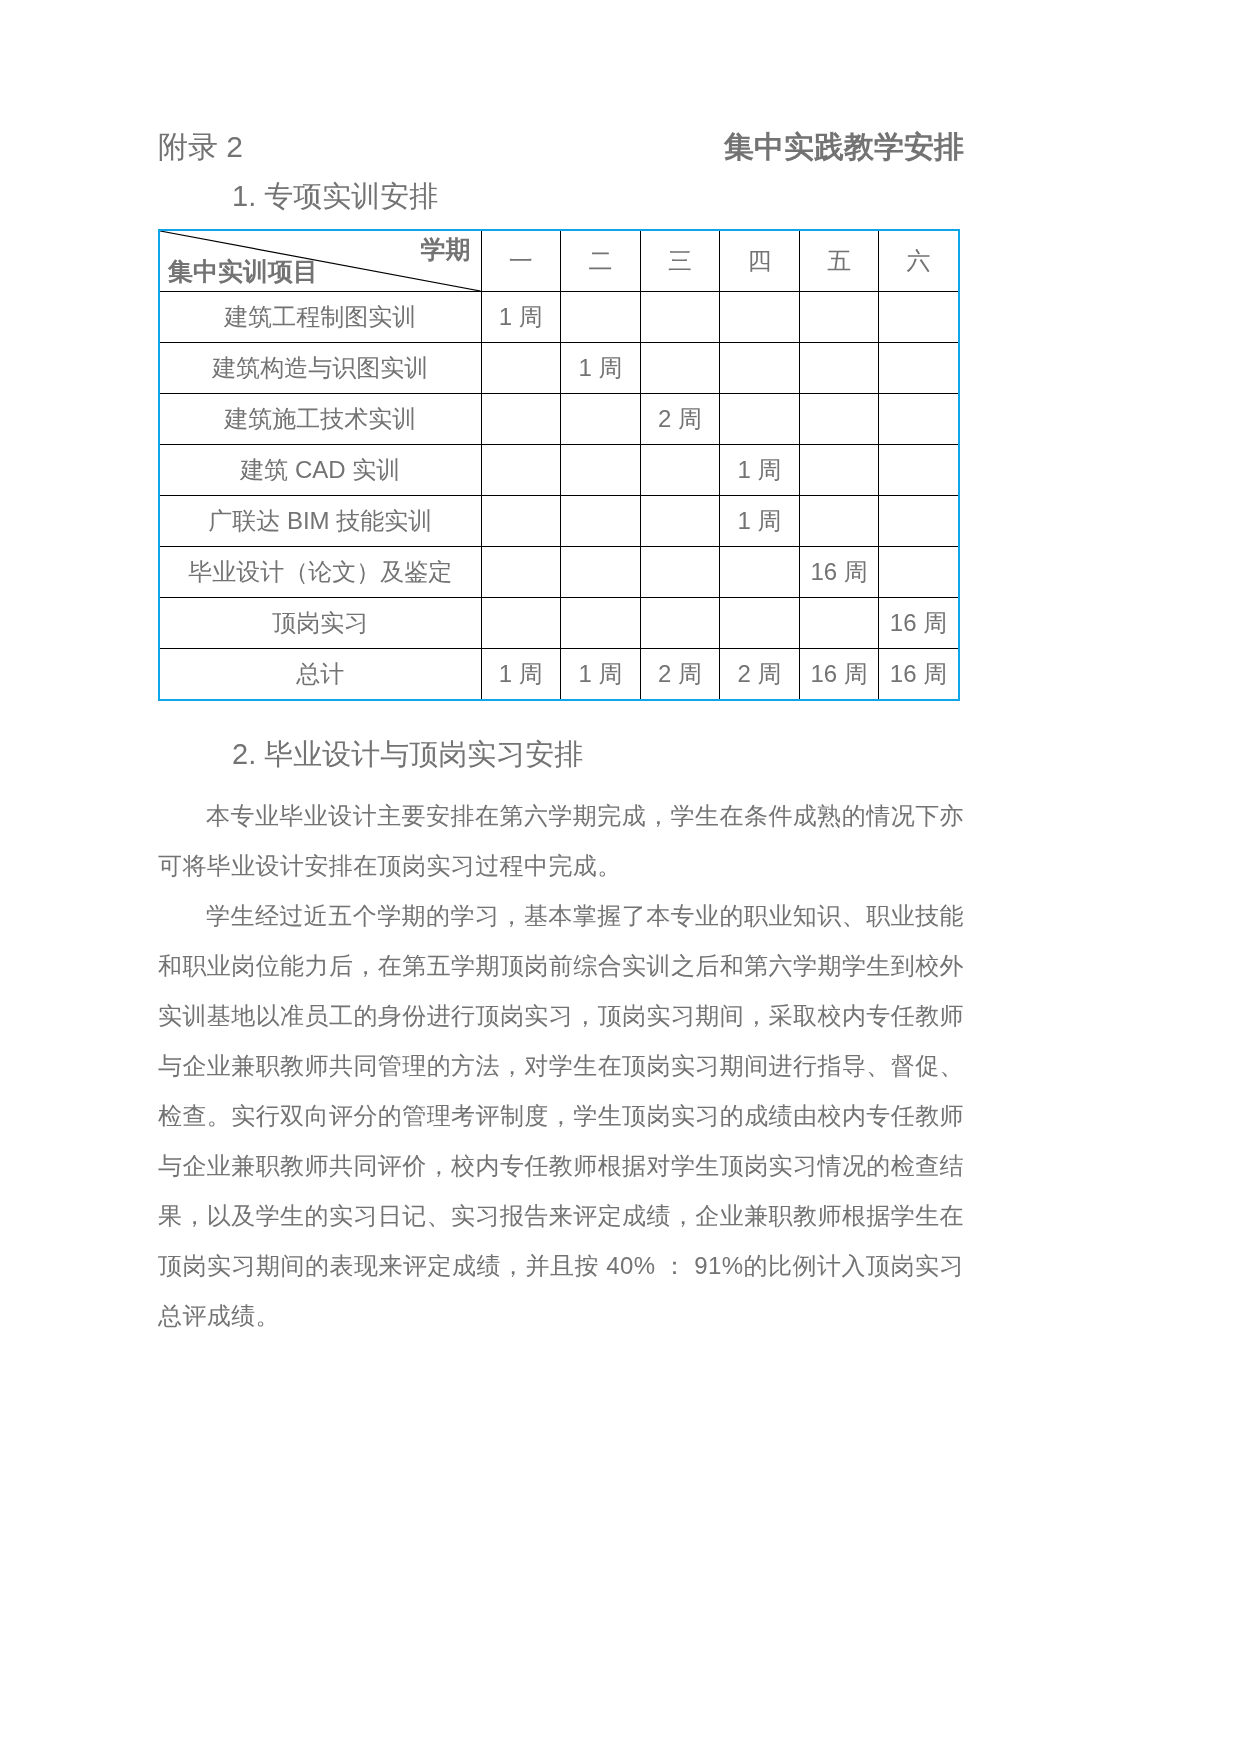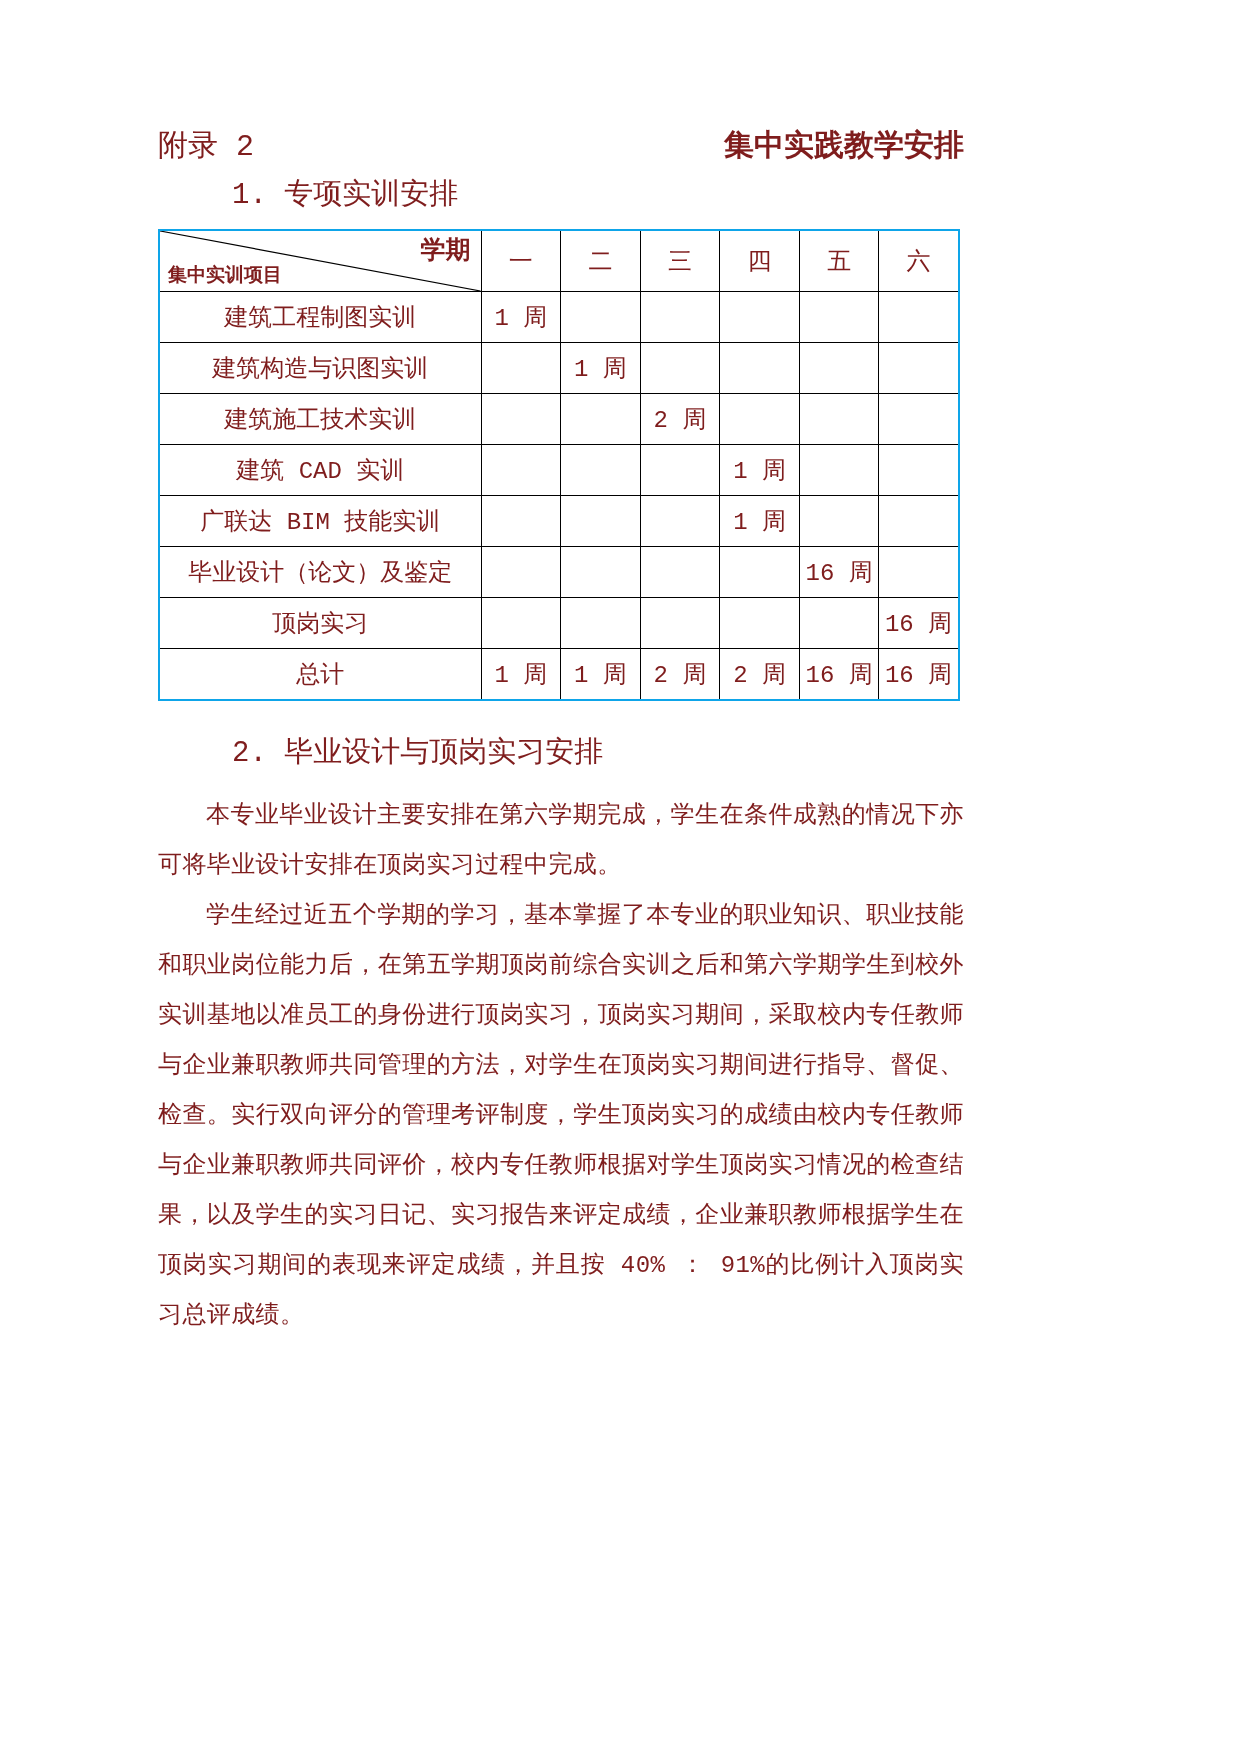--- a/index.html
+++ b/index.html
@@ -1,21 +1,21 @@
 <!DOCTYPE html>
 <html><head>
 <meta charset="utf-8">
 <style>
   html,body { margin:0; padding:0; background:#ffffff; }
   .page {
     position:relative;
     width:1240px; height:1560px;
     background:#ffffff;
-    color:#7f1d1d;
-    font-family:Liberation Mono, monospace;
+    color:#737373;
+    font-family:Liberation Sans, sans-serif;
     overflow:hidden;
   }
   .content { position:absolute; left:158px; top:123px; width:806px; }
 
   .title-row { position:relative; height:48px; }
   .appendix { font-size:30px; line-height:48px; }
   .doc-title {
     position:absolute; left:0; top:0; width:100%;
     text-align:right; font-weight:bold; font-size:30px; line-height:48px;
   }
@@ -34,21 +34,21 @@
     text-align:center; vertical-align:middle;
     padding:0; overflow:hidden;
   }
   tr.header-row td { height:60px; font-size:24px; }
   tr.data-row td { height:50px; font-size:24px; }
   td.val { font-size:23px; }
 
   td.diag-cell { position:relative; }
   .diag-line { position:absolute; left:0; top:0; width:100%; height:100%; display:block; }
   .diag-label-top { position:absolute; top:2px; right:10px; font-weight:bold; font-size:25px; }
-  .diag-label-bottom { position:absolute; bottom:3px; left:8px; font-weight:bold; font-size:19px; }
+  .diag-label-bottom { position:absolute; bottom:3px; left:8px; font-weight:bold; font-size:25px; }
 
   .body-text { margin-top:14px; font-size:24px; line-height:50px; text-align:justify; letter-spacing:0.4px; }
   .body-text p { margin:0; text-indent:2em; }
 </style>
 </head>
 <body>
 
 <div class="page">
   <div class="content">
 

